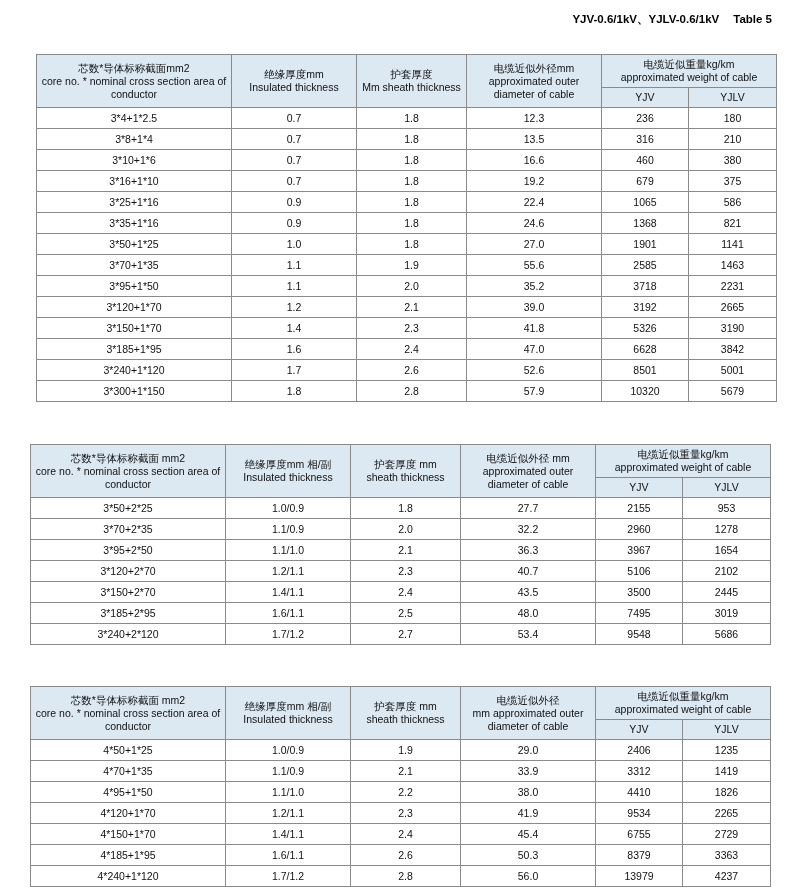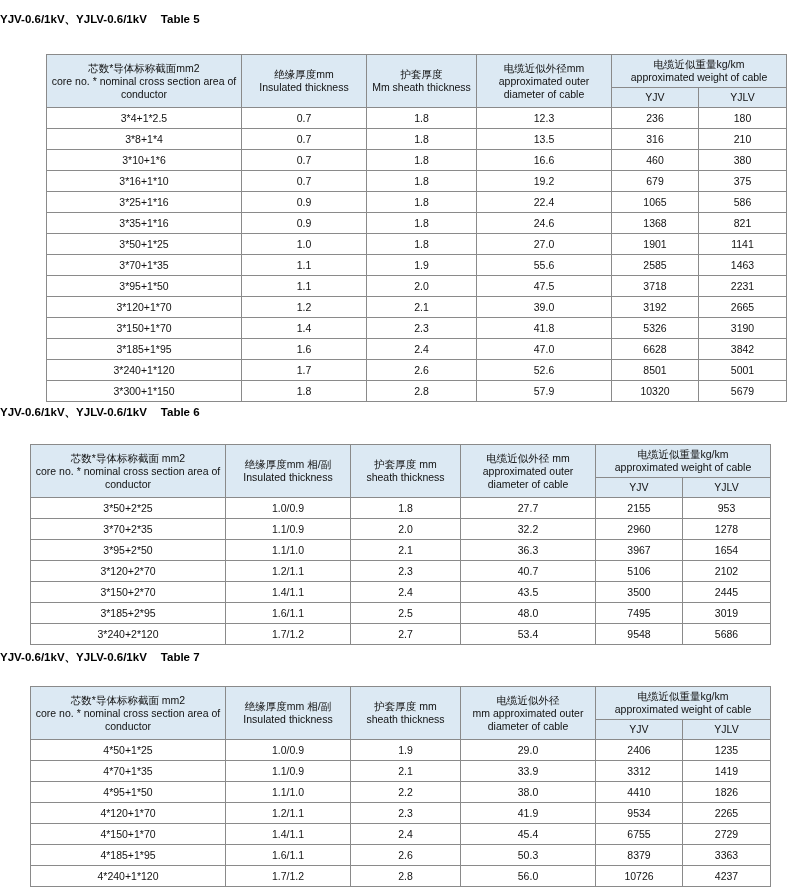--- a/index.html
+++ b/index.html
@@ -15,20 +15,21 @@
     position: relative;
     overflow: hidden;
   }
   .page {
     width: 800px;
     height: 888px;
     box-sizing: border-box;
     padding: 0;
   }
   .caption {
+    text-align: right;
     font-weight: bold;
     font-size: 11.5px;
     letter-spacing: 0px;
     color: #000000;
   }
   .caption .tbl-label {
     margin-left: 14px;
   }
   table.cable {
     border-collapse: collapse;
@@ -54,21 +55,21 @@
     height: 18px;
     background: #ffffff;
   }
   .hdr-cn {
     display: block;
   }
   .hdr-en {
     display: block;
   }
   #t5-cap { position: absolute; left: 0; top: 12px; width: 772px; }
-  #t5 { position: absolute; left: 46px; top: 54px; width: 740px; }
+  #t5 { position: absolute; left: 36px; top: 54px; width: 740px; }
 
   
   #t6-cap { position: absolute; left: 0; top: 405px; width: 772px; }
   #t6 { position: absolute; left: 30px; top: 444px; width: 740px; }
 
   
   #t7-cap { position: absolute; left: 0; top: 650px; width: 772px; }
   #t7 { position: absolute; left: 30px; top: 686px; width: 740px; }
 
   .col-a { width: 195px; }
@@ -190,21 +191,21 @@
           <td>1.1</td>
           <td>1.9</td>
           <td>55.6</td>
           <td>2585</td>
           <td>1463</td>
         </tr>
         <tr>
           <td>3*95+1*50</td>
           <td>1.1</td>
           <td>2.0</td>
-          <td>47.5</td>
+          <td>35.2</td>
           <td>3718</td>
           <td>2231</td>
         </tr>
         <tr>
           <td>3*120+1*70</td>
           <td>1.2</td>
           <td>2.1</td>
           <td>39.0</td>
           <td>3192</td>
           <td>2665</td>
@@ -237,23 +238,20 @@
           <td>3*300+1*150</td>
           <td>1.8</td>
           <td>2.8</td>
           <td>57.9</td>
           <td>10320</td>
           <td>5679</td>
         </tr>
       </tbody>
   </table>
 
-  <div class="caption" id="t6-cap">
-    <span>YJV-0.6/1kV、YJLV-0.6/1kV</span><span class="tbl-label">Table 6</span>
-  </div>
 
   <table class="cable" id="t6">
     <colgroup>
       <col class="col-a">
         <col class="col-b">
         <col class="col-c">
         <col class="col-d">
         <col class="col-e">
         <col class="col-f">
     </colgroup>
@@ -338,23 +336,20 @@
           <td>3*240+2*120</td>
           <td>1.7/1.2</td>
           <td>2.7</td>
           <td>53.4</td>
           <td>9548</td>
           <td>5686</td>
         </tr>
       </tbody>
   </table>
 
-  <div class="caption" id="t7-cap">
-    <span>YJV-0.6/1kV、YJLV-0.6/1kV</span><span class="tbl-label">Table 7</span>
-  </div>
 
   <table class="cable" id="t7">
     <colgroup>
       <col class="col-a">
         <col class="col-b">
         <col class="col-c">
         <col class="col-d">
         <col class="col-e">
         <col class="col-f">
     </colgroup>
@@ -433,19 +428,19 @@
           <td>2.6</td>
           <td>50.3</td>
           <td>8379</td>
           <td>3363</td>
         </tr>
         <tr>
           <td>4*240+1*120</td>
           <td>1.7/1.2</td>
           <td>2.8</td>
           <td>56.0</td>
-          <td>10726</td>
+          <td>13979</td>
           <td>4237</td>
         </tr>
       </tbody>
   </table>
 
 </div>
 
 </body></html>

